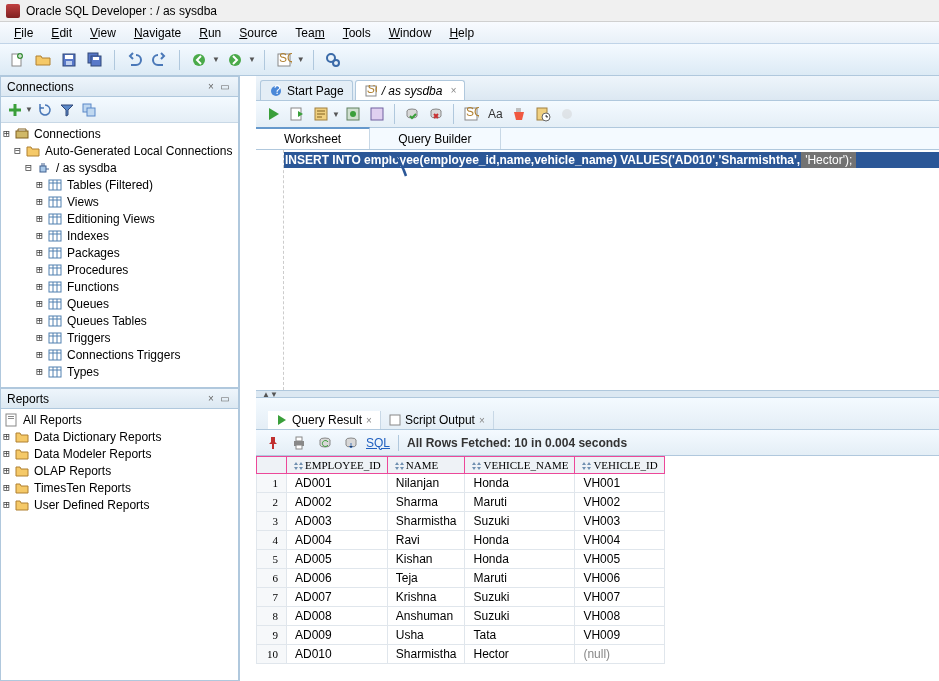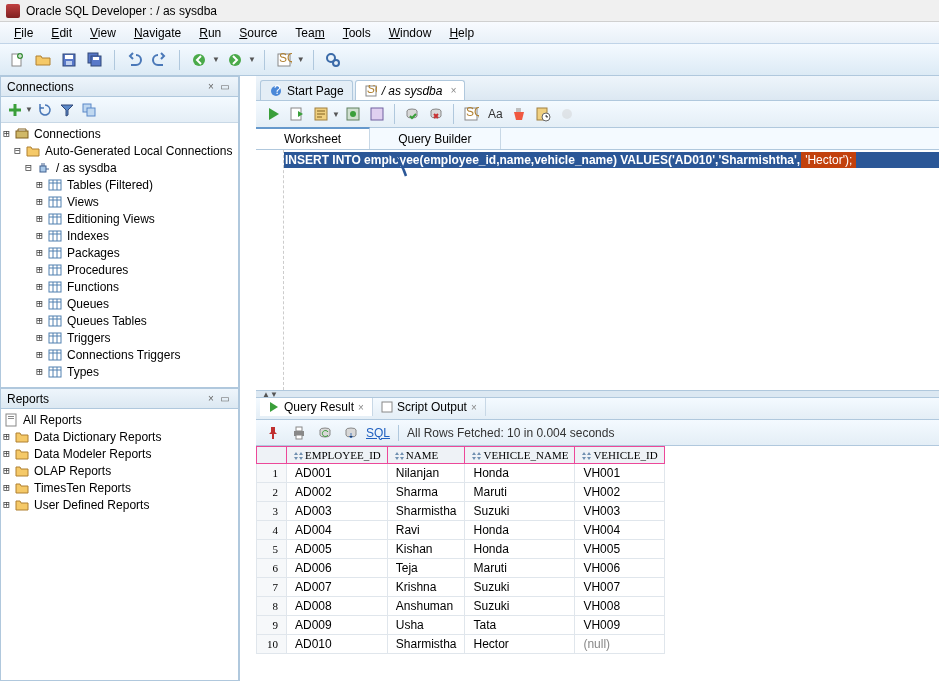--- a/index.html
+++ b/index.html
@@ -44,30 +44,30 @@
 .ed-toolbar .tbtn { width: 22px; height: 22px; }
 .ws-tabs { height: 22px; display: flex; align-items: flex-end; background: #f4faff; border-bottom: 1px solid #b0c8dd; }
 .ws-tab { padding: 3px 28px; font-size: 12px; border-right: 1px solid #c8d8e6; border-top: 2px solid transparent; text-align: right; }
 .ws-tab.active { background: #fff; border-top: 2px solid #6699cc; }
 .editor { height: 240px; background: #fff; position: relative; font-family: "Courier New", monospace; font-size: 12px; overflow: hidden; }
 .gutter { position: absolute; left: 0; top: 0; width: 28px; height: 100%; background: #fff; border-right: 1px dashed #ccc; }
 .codewrap { position: absolute; left: 28px; right: 0; top: 0; padding: 2px 0; }
 .codeline { height: 16px; line-height: 16px; display: flex; }
 .codeline.sel { background: #2b5797; color: #fff; }
 .codeline .txt { white-space: pre; padding: 0 1px; font-weight: bold; }
-.codeline .extra { background: #c2410c; color: #fff; padding: 0 4px; }
+.codeline .extra { background: #737373; color: #fff; padding: 0 4px; }
 .cursor-mark { position: absolute; top: 2px; left: 130px; width: 28px; height: 26px; pointer-events: none; }
 
 .splitter { height: 8px; background: #dce8f2; border-top: 1px solid #b0c8dd; border-bottom: 1px solid #b0c8dd; display: flex; align-items: center; justify-content: flex-start; padding-left: 6px; font-size: 8px; color: #555; }
-.lowtabs { height: 22px; display: flex; align-items: flex-start; background: linear-gradient(#f4faff,#e4eef6); border-bottom: 1px solid #b0c8dd; padding: 0 4px; }
+.lowtabs { height: 32px; display: flex; align-items: flex-end; background: linear-gradient(#f4faff,#e4eef6); border-bottom: 1px solid #b0c8dd; padding: 0 12px; }
 .lowtab { display: flex; align-items: center; gap: 4px; padding: 2px 8px; font-size: 12px; border-right: 1px solid #c8d8e6; }
 .lowtab.active { background: #fff; }
 .lowtab .xbtn { font-size: 10px; color: #888; }
 .res-tb { height: 26px; background: linear-gradient(#f4faff,#e4eef6); border-bottom: 1px solid #b0c8dd; display: flex; align-items: center; padding: 0 6px; gap: 4px; font-size: 11px; }
-.res-tb .lbl { color: #333; }
+.res-tb .lbl { color: #333; font-weight: bold; }
 .res-tb .sep2 { width: 1px; height: 16px; background: #b0c8dd; margin: 0 4px; }
 .res-tb .sql-link { color: #2060c0; text-decoration: underline; cursor: default; }
 .grid { flex: 1; overflow: auto; background: #fff; }
 .grid table { border-collapse: collapse; font-family: "Courier New", monospace; font-size: 12px; }
 .grid th { background: #eef2f6; border: 1px solid #ec4899; padding: 2px 6px; text-align: left; font-family: "Segoe UI"; font-weight: normal; font-size: 11px; }
 .grid th .sorticon { display: inline-block; width: 10px; height: 10px; margin-right: 2px; vertical-align: middle; }
 .grid td { border: 1px solid #e0e6ec; padding: 2px 8px; }
 .grid td.rownum { text-align: right; background: #f6f8fa; font-family: "Segoe UI"; font-size: 11px; }
 .grid td.null { color: #888; }
 </style>

